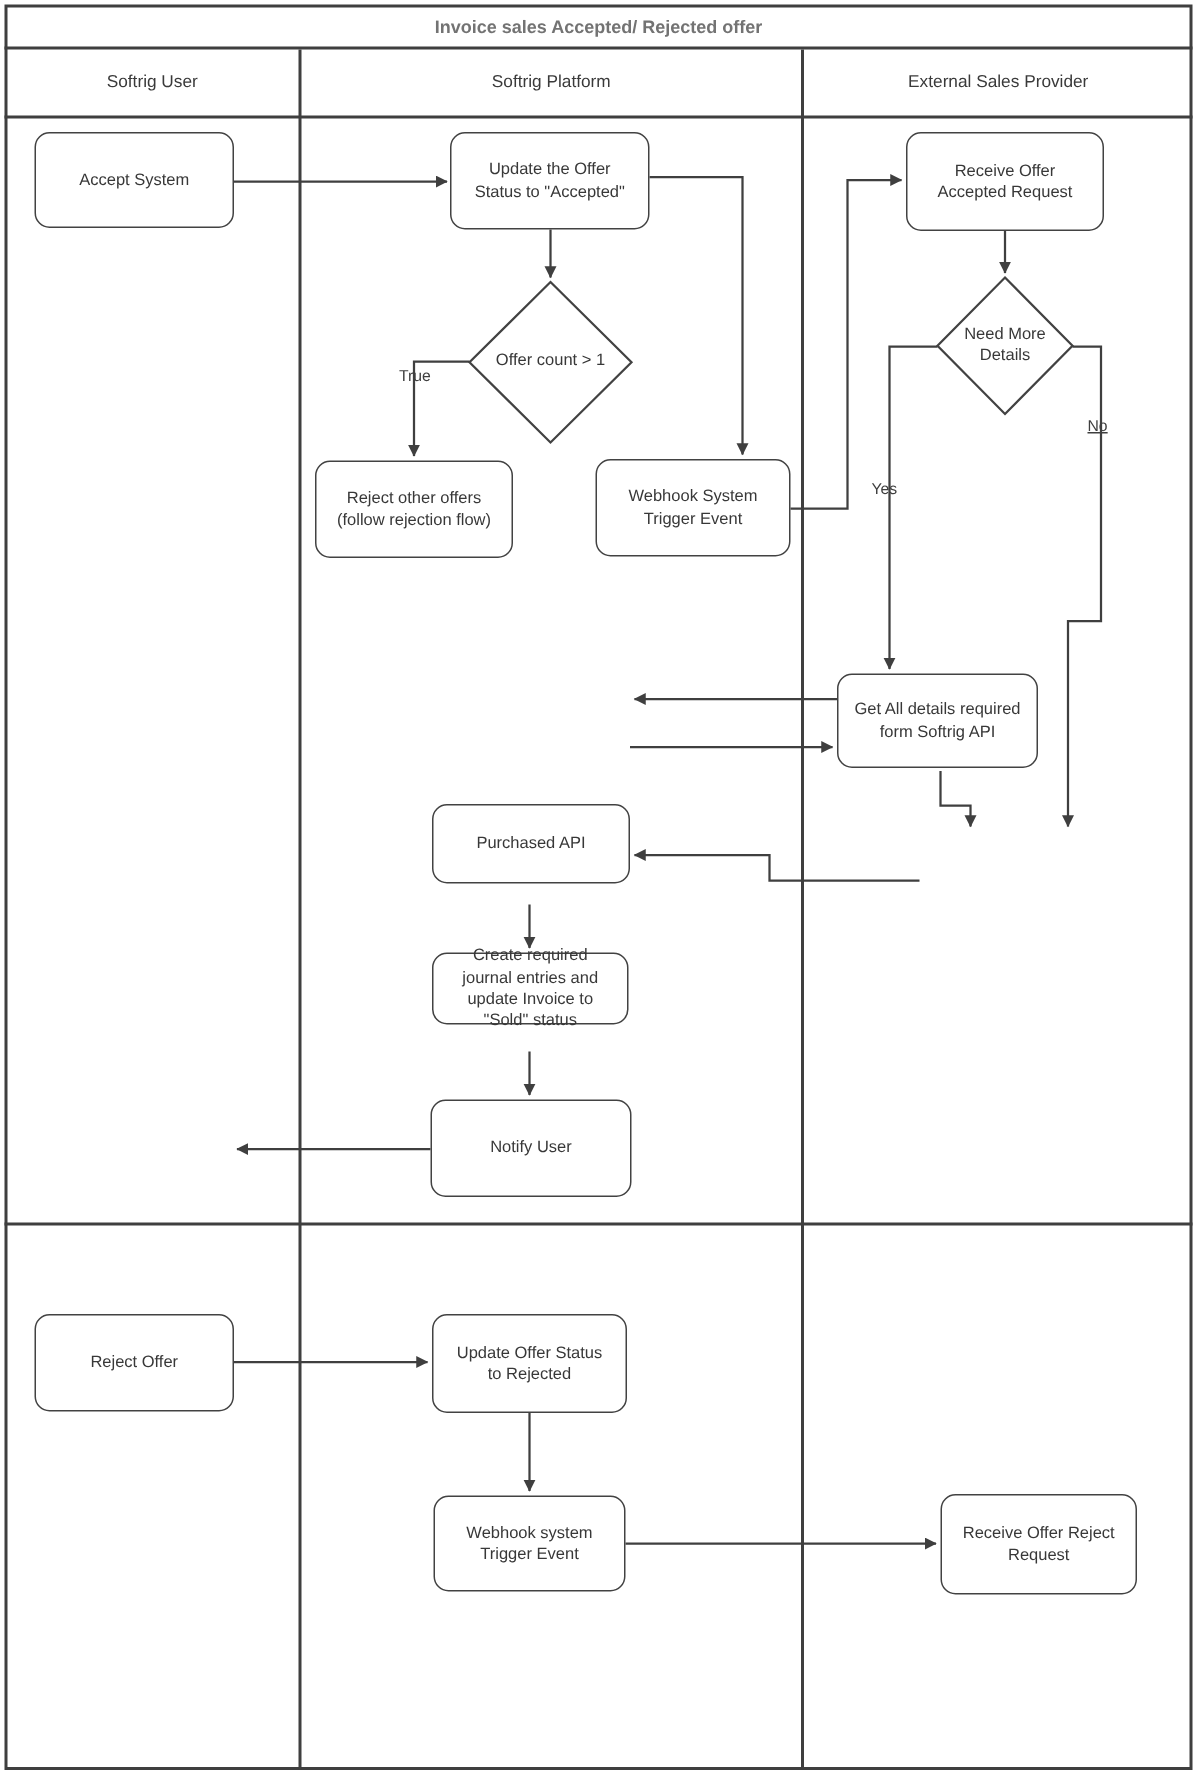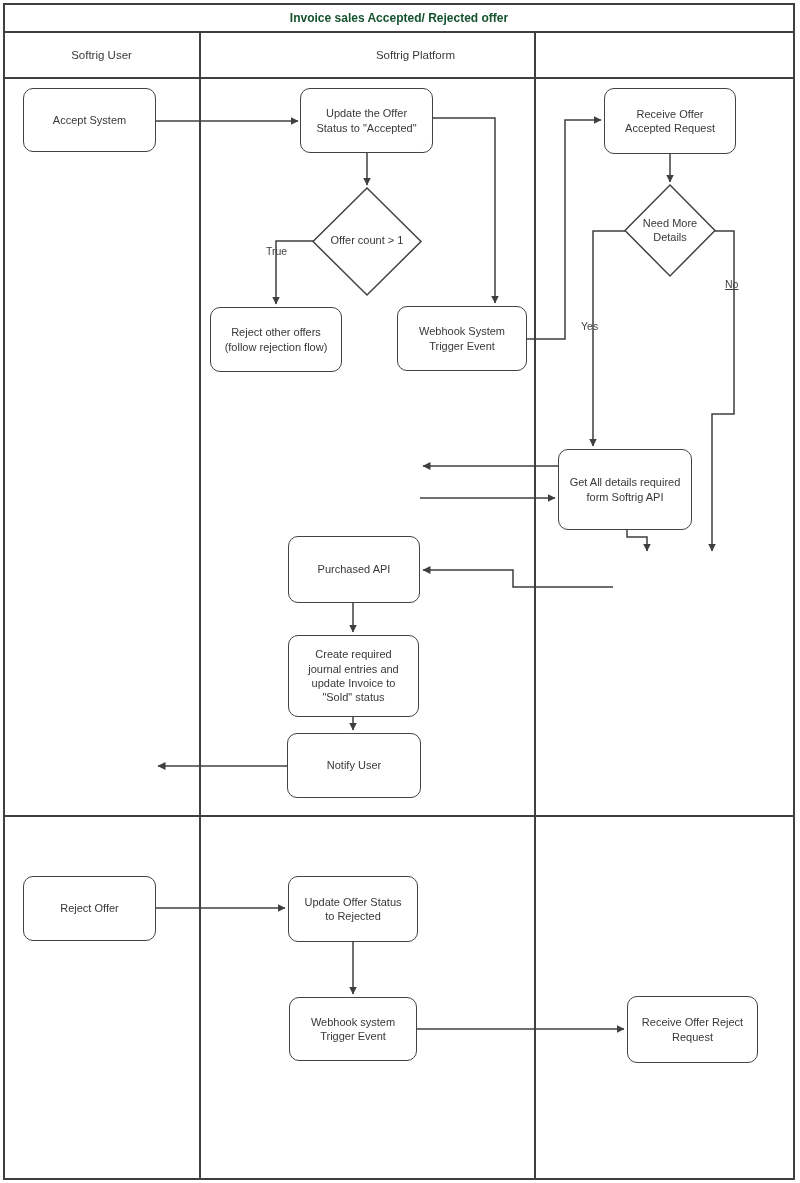--- a/index.html
+++ b/index.html
@@ -23,21 +23,21 @@
     width: 792px; height: 1177px;
     border: 2px solid #3f3f3f;
     box-sizing: border-box;
     background: transparent;
   }
   .title-cell {
     position: absolute;
     left: 3px; top: 3px;
     width: 792px; height: 30px;
     display: flex; align-items: center; justify-content: center;
-    font-size: 12px; font-weight: bold; color: #14532d;
+    font-size: 12px; font-weight: bold; color: #737373;
   }
   .lane-header {
     position: absolute;
     top: 33px; height: 44px;
     display: flex; align-items: center; justify-content: center;
     font-size: 11.5px; color: #3a3a3a;
   }
   .edges-svg { position: absolute; left: 0; top: 0; pointer-events: none; }
   .node {
     position: absolute;
@@ -69,21 +69,22 @@
 
   <div class="outer-border"></div>
   <div class="line" style="left:3px; top:31px; width:792px; height:2px;"></div>
   <div class="line" style="left:3px; top:77px; width:792px; height:2px;"></div>
   <div class="line" style="left:3px; top:815px; width:792px; height:2px;"></div>
   <div class="line" style="left:199px; top:33px; width:2px; height:1147px;"></div>
   <div class="line" style="left:534px; top:33px; width:2px; height:1147px;"></div>
 
   <div class="title-cell">Invoice sales Accepted/ Rejected offer</div>
   <div class="lane-header" style="left:3px; width:197px;">Softrig User</div>
-  <div class="lane-header" style="left:200px; width:335px;padding-left:48px;">Softrig Platform</div>
+  <div class="lane-header" style="left:200px; width:335px;">Softrig Platform</div>
+  <div class="lane-header" style="left:536px; width:259px;">External Sales Provider</div>
 
   <svg class="edges-svg" width="800" height="1183" viewBox="0 0 800 1183">
     <defs>
       <marker id="arrow" markerWidth="9" markerHeight="9" refX="7.5" refY="4" orient="auto" markerUnits="userSpaceOnUse">
         <path d="M0,0 L8,4 L0,8 z" fill="#3f3f3f"></path>
       </marker>
     </defs>
     <g fill="none" stroke="#3f3f3f" stroke-width="1.5">
       <polyline points="156,121 298,121" marker-end="url(#arrow)"></polyline>
       <polyline points="367,153 367,185" marker-end="url(#arrow)"></polyline>
@@ -118,27 +119,27 @@
   </div>
   <div class="node" style="left:210px; top:307px; width:132px; height:65px; padding:4px 6px;">
     <span>Reject other offers (follow rejection flow)</span>
   </div>
   <div class="node" style="left:397px; top:306px; width:130px; height:65px;">
     <span>Webhook System Trigger Event</span>
   </div>
   <div class="node" style="left:604px; top:88px; width:132px; height:66px;">
     <span>Receive Offer Accepted Request</span>
   </div>
-  <div class="node" style="left:558px; top:449px; width:134px; height:81px;">
+  <div class="node" style="left:558px; top:449px; width:134px; height:63px;">
     <span>Get All details required form Softrig API</span>
   </div>
-  <div class="node" style="left:288px; top:536px; width:132px; height:67px;">
+  <div class="node" style="left:288px; top:536px; width:132px; height:53px;">
     <span>Purchased API</span>
   </div>
-  <div class="node" style="left:288px; top:635px; width:131px; height:82px; padding:4px 11px;">
+  <div class="node" style="left:288px; top:635px; width:131px; height:48px; padding:4px 11px;">
     <span>Create required journal entries  and update Invoice to "Sold" status</span>
   </div>
   <div class="node" style="left:287px; top:733px; width:134px; height:65px;">
     <span>Notify User</span>
   </div>
   <div class="node" style="left:23px; top:876px; width:133px; height:65px;">
     <span>Reject Offer</span>
   </div>
   <div class="node" style="left:288px; top:876px; width:130px; height:66px;">
     <span>Update Offer Status to Rejected</span>

